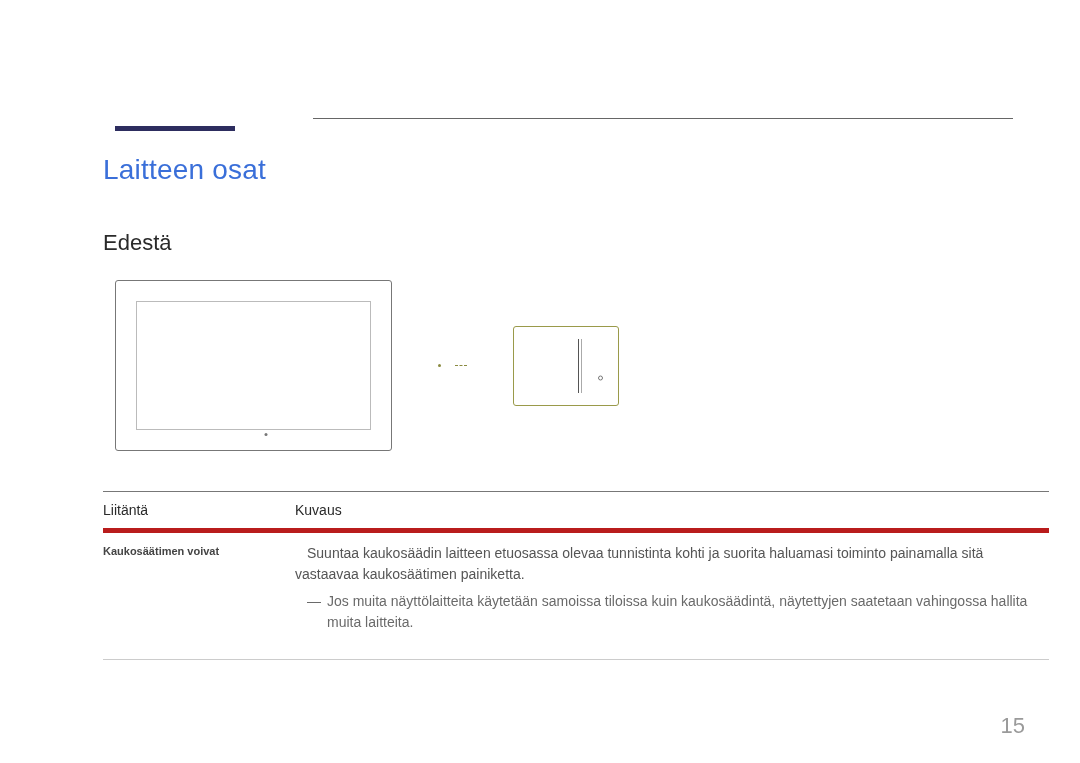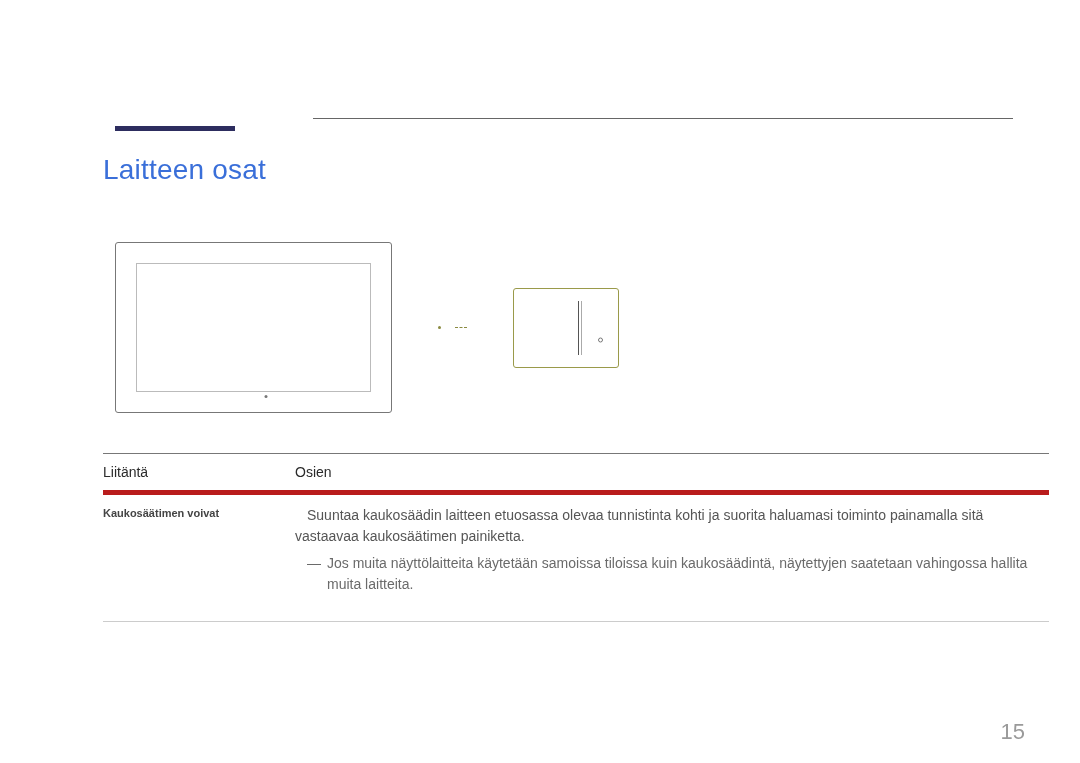--- a/index.html
+++ b/index.html
@@ -186,39 +186,40 @@
     }
     .cell-note::before {
       content: "―";
       position: absolute;
       left: 0;
       top: 0;
       color: #6a6a6a;
     }
     .page-number {
       position: absolute;
-      bottom: 42px;
+      bottom: 48px;
       right: 55px;
       font-size: 22px;
       color: #9a9a9a;
       font-weight: 300;
     }
   </style>
 </head>
 <body>
 
 <div class="page">
 
   <div class="top-rule">
     <div class="top-rule-line"></div>
     <div class="top-rule-bar"></div>
   </div>
 
   <h1 class="heading-main">Laitteen osat</h1>
 
+  <h2 class="heading-sub">Edestä</h2>
 
 
   <div class="diagram-row">
     <div class="diagram-main">
       <div class="diagram-main-inner"></div>
       <div class="sensor-dot-main"></div>
     </div>
     <div class="leader-wrap">
       <span class="leader-dot"></span>
       <span class="leader-line"></span>
@@ -227,21 +228,21 @@
       <div class="zoom-vline"></div>
       <div class="zoom-vline2"></div>
       <div class="zoom-dot"></div>
     </div>
   </div>
 
   <table class="spec-table">
     <thead>
       <tr>
         <th>Liitäntä</th>
-        <th>Osien</th>
+        <th>Kuvaus</th>
       </tr>
     </thead>
     <tbody>
       <tr>
         <td class="port-name">Kaukosäätimen voivat</td>
         <td>
           <span>Suuntaa kaukosäädin laitteen etuosassa olevaa tunnistinta kohti ja suorita haluamasi toiminto painamalla sitä vastaavaa kaukosäätimen painiketta.</span>
           <div class="cell-note">Jos muita näyttölaitteita käytetään samoissa tiloissa kuin kaukosäädintä, näytettyjen saatetaan vahingossa hallita muita laitteita.</div>
         </td>
       </tr>

